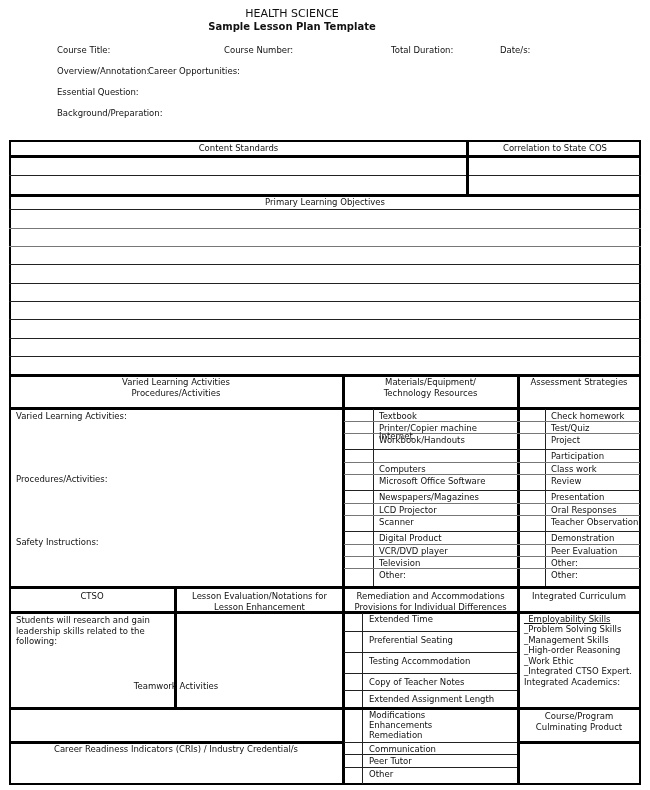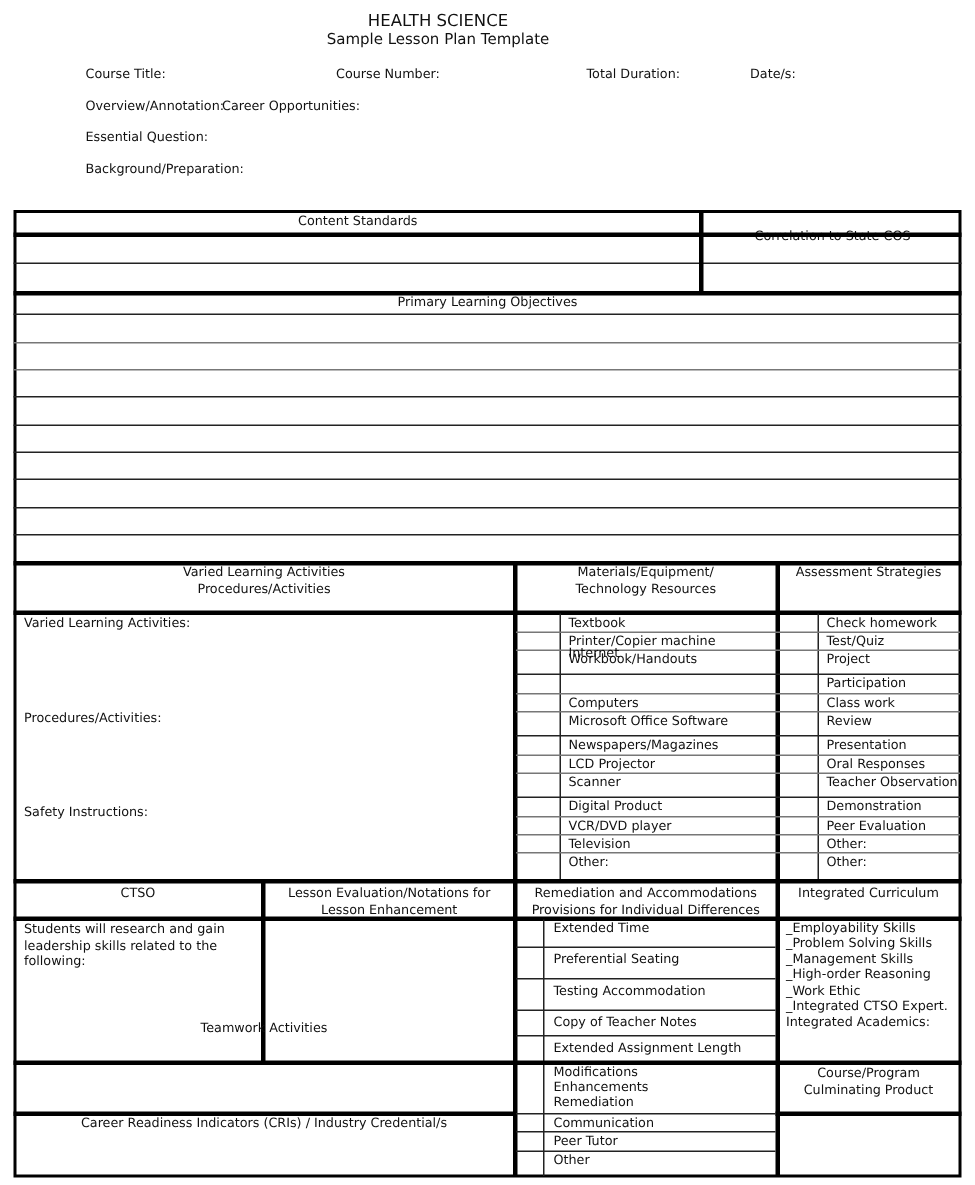--- a/index.html
+++ b/index.html
@@ -15,35 +15,35 @@
   .vl.thick { width: 2.5px; background: #000; }
   .cell { position: absolute; font-size: 8.5px; line-height: 10.5px; }
   .center { text-align: center; }
   .item { position: absolute; font-size: 8.5px; line-height: 10px; white-space: nowrap; }
   .frame { position: absolute; left: 9px; top: 140px; width: 632px; height: 645px; border: 2.5px solid #000; }
 </style>
 </head>
 <body>
 
 <div class="abs title" style="top:7px;">HEALTH SCIENCE</div>
-<div class="abs title" style="top:21px;font-size:10px;">Sample Lesson Plan Template</div>
+<div class="abs title" style="top:21px;font-size:10px;font-weight:bold;">Sample Lesson Plan Template</div>
 
 <div class="abs label" style="left:57px;top:45px;">Course Title:</div>
 <div class="abs label" style="left:224px;top:45px;">Course Number:</div>
 <div class="abs label" style="left:391px;top:45px;">Total Duration:</div>
 <div class="abs label" style="left:500px;top:45px;">Date/s:</div>
 <div class="abs label" style="left:57px;top:66px;">Overview/Annotation:</div>
 <div class="abs label" style="left:148px;top:66px;">Career Opportunities:</div>
 <div class="abs label" style="left:57px;top:87px;">Essential Question:</div>
 <div class="abs label" style="left:57px;top:108px;">Background/Preparation:</div>
 
 <div class="frame"></div>
 
 <div class="cell center" style="left:10px;width:457px;top:143px;">Content Standards</div>
-<div class="cell center" style="left:467px;width:176px;top:143px;margin-top:10px;">Correlation to State COS</div>
+<div class="cell center" style="left:467px;width:176px;top:143px;">Correlation to State COS</div>
 <div class="hl thick" style="left:9px;width:632px;top:155px;"></div>
 <div class="hl" style="left:9px;width:632px;top:175px;"></div>
 <div class="vl thick" style="left:466px;top:140px;height:55px;"></div>
 <div class="hl thick" style="left:9px;width:632px;top:194px;"></div>
 <div class="cell" style="left:11px;width:454px;top:158px;height:16px;"></div>
 <div class="cell" style="left:11px;width:454px;top:177px;height:16px;"></div>
 
 <div class="cell center" style="left:10px;width:630px;top:197px;">Primary Learning Objectives</div>
 <div class="hl" style="left:9px;width:632px;top:209px;"></div>
 <div class="hl grey" style="left:9px;width:632px;top:228px;"></div>
@@ -155,21 +155,21 @@
 <div class="item" style="left:369px;top:656px;">Testing Accommodation</div>
 <div class="item" style="left:369px;top:677px;">Copy of Teacher Notes</div>
 <div class="item" style="left:369px;top:694px;">Extended Assignment Length</div>
 <div class="item" style="left:369px;top:710px;">Modifications</div>
 <div class="item" style="left:369px;top:720px;">Enhancements</div>
 <div class="item" style="left:369px;top:730px;">Remediation</div>
 <div class="item" style="left:369px;top:744px;">Communication</div>
 <div class="item" style="left:369px;top:756px;">Peer Tutor</div>
 <div class="item" style="left:369px;top:769px;">Other</div>
 
-<div class="item" style="left:524px;top:614px;">_Employability Skills</div>
+<div class="item" style="left:524px;top:614px;text-decoration:underline;">_Employability Skills</div>
 <div class="item" style="left:524px;top:624px;">_Problem Solving Skills</div>
 <div class="item" style="left:524px;top:635px;">_Management Skills</div>
 <div class="item" style="left:524px;top:645px;">_High-order Reasoning</div>
 <div class="item" style="left:524px;top:656px;">_Work Ethic</div>
 <div class="item" style="left:524px;top:666px;">_Integrated CTSO Expert.</div>
 <div class="item" style="left:524px;top:677px;">Integrated Academics:</div>
 
 <div class="cell center" style="left:10px;width:332px;top:681px;">Teamwork Activities</div>
 <div class="cell center" style="left:10px;width:332px;top:744px;">Career Readiness Indicators (CRIs) / Industry Credential/s</div>
 <div class="cell center" style="left:519px;width:120px;top:711px;">

